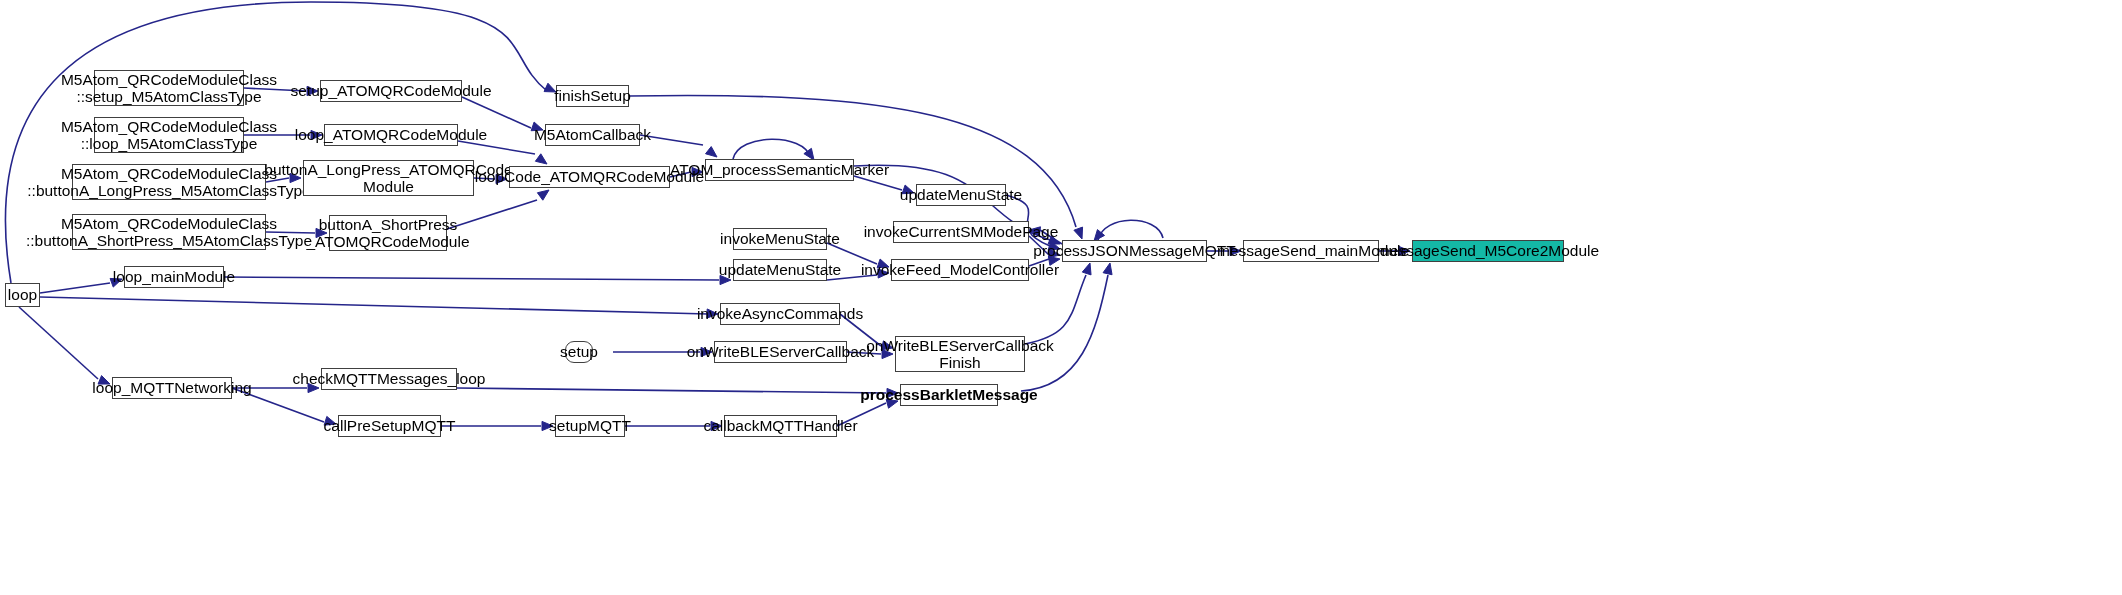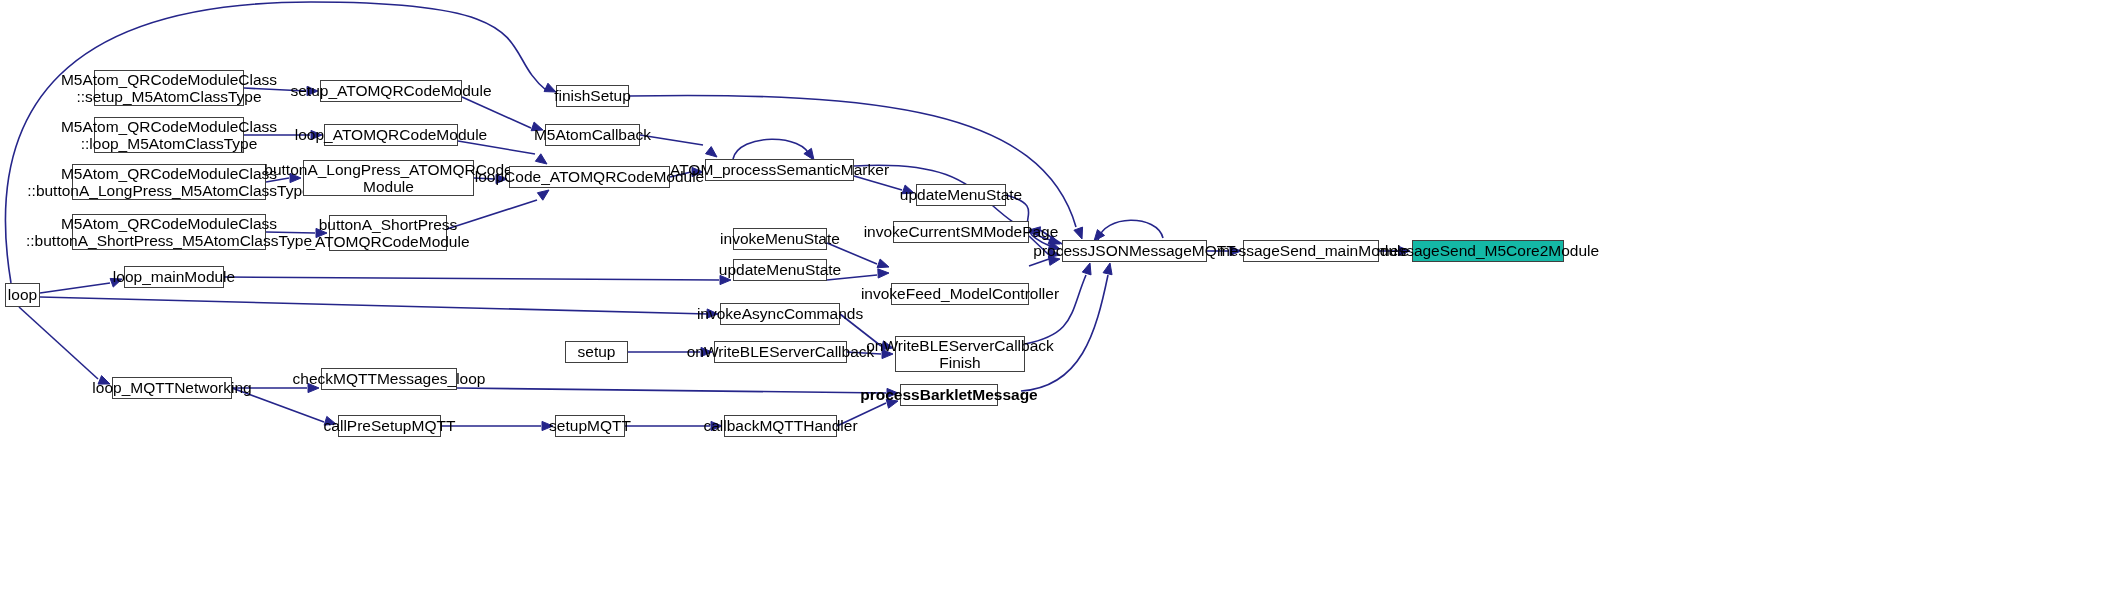--- a/index.html
+++ b/index.html
@@ -149,21 +149,21 @@
       </div>
       <div class="node" style="left: 556px; top: 85px; width: 73px; height: 22px;">
         <span>finishSetup</span>
       </div>
       <div class="node" style="left: 545px; top: 124px; width: 95px; height: 22px;">
         <span>M5AtomCallback</span>
       </div>
       <div class="node" style="left: 509px; top: 166px; width: 161px; height: 22px;">
         <span>loopCode_ATOMQRCodeModule</span>
       </div>
-      <div class="node" style="left: 565px; top: 341px; width: 63px; height: 22px;">
+      <div class="node" style="left: 565px; top: 341px; width: 28px; height: 22px; border-radius: 9px;">
         <span>setup</span>
       </div>
       <div class="node" style="left: 555px; top: 415px; width: 70px; height: 22px;">
         <span>setupMQTT</span>
       </div>
       <div class="node" style="left: 705px; top: 159px; width: 149px; height: 22px;">
         <span>ATOM_processSemanticMarker</span>
       </div>
       <div class="node" style="left: 733px; top: 228px; width: 94px; height: 22px;">
         <span>invokeMenuState</span>
@@ -179,21 +179,21 @@
       </div>
       <div class="node" style="left: 724px; top: 415px; width: 113px; height: 22px;">
         <span>callbackMQTTHandler</span>
       </div>
       <div class="node" style="left: 916px; top: 184px; width: 90px; height: 22px;">
         <span>updateMenuState</span>
       </div>
       <div class="node" style="left: 893px; top: 221px; width: 136px; height: 22px;">
         <span>invokeCurrentSMModePage</span>
       </div>
-      <div class="node" style="left: 891px; top: 259px; width: 138px; height: 22px; margin-top: 24px;">
+      <div class="node" style="left: 891px; top: 259px; width: 138px; height: 22px;">
         <span>invokeFeed_ModelController</span>
       </div>
       <div class="node" style="left: 895px; top: 336px; width: 130px; height: 36px;">
         <span>onWriteBLEServerCallback
 Finish</span>
       </div>
       <div class="node" style="left: 900px; top: 384px; width: 98px; height: 22px; font-weight: bold;">
         <span>processBarkletMessage</span>
       </div>
       <div class="node" style="left: 1062px; top: 240px; width: 145px; height: 22px;">

